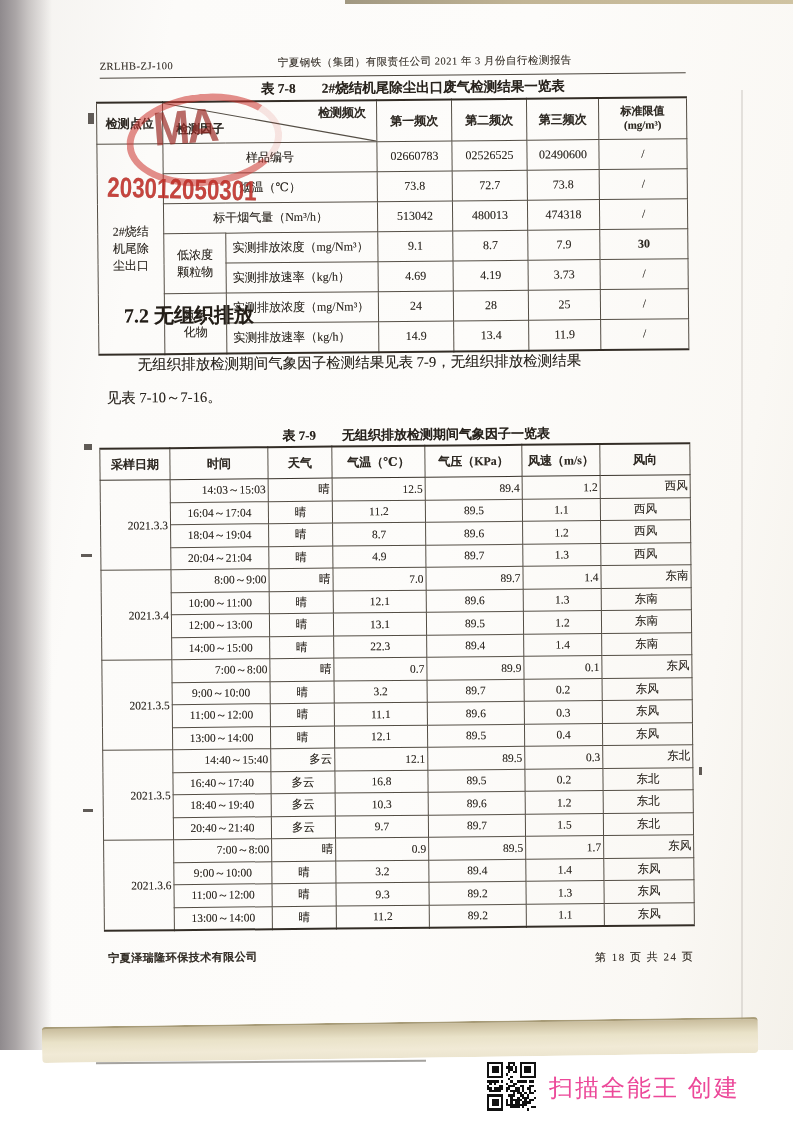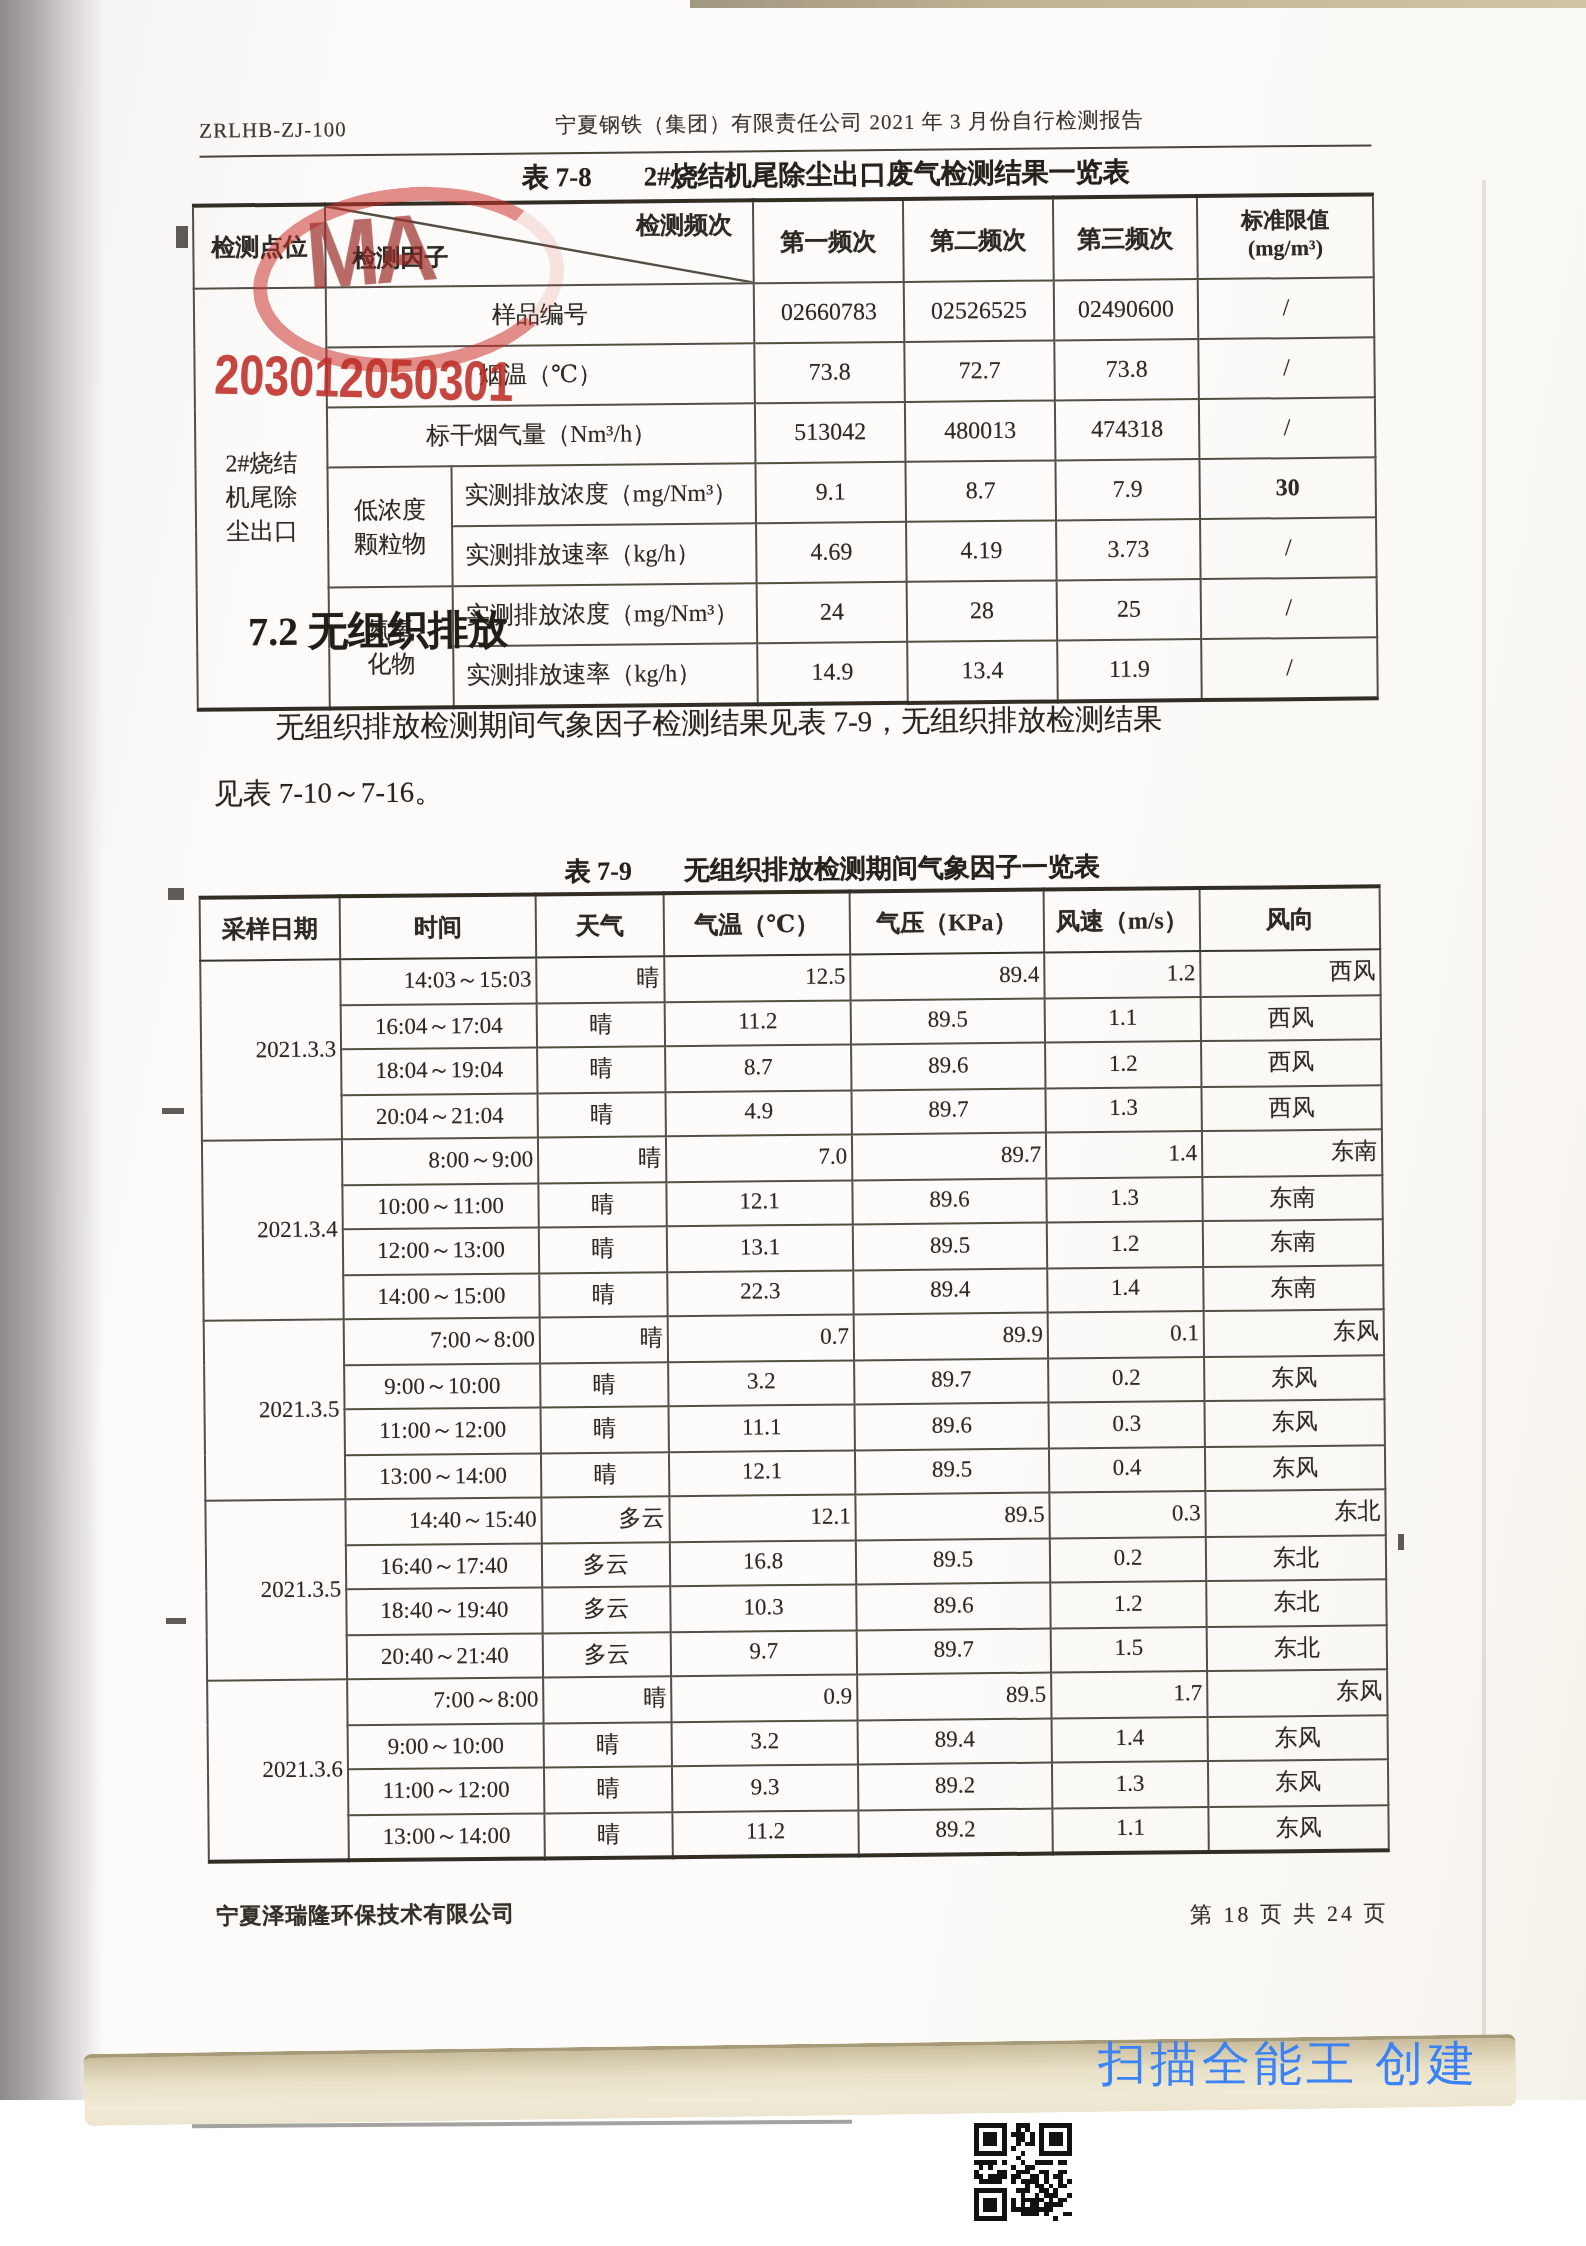--- a/index.html
+++ b/index.html
@@ -102,21 +102,21 @@
     transform:rotate(-0.8deg);
   }
   .bottom-line{
     position:absolute;left:96px;top:1061px;width:330px;height:2px;
     background:rgba(90,85,78,.55);transform:rotate(-0.4deg);
   }
   .artifact{position:absolute;background:#2c2620;opacity:.75;}
   .qr{position:absolute;left:487px;top:1061px;width:49px;height:50px;}
   .qr svg{width:100%;height:100%;}
   .scan-caption{
-    position:absolute;left:549px;top:1016px;font-size:24px;color:#3b82f6;
+    position:absolute;left:549px;top:1072px;font-size:24px;color:#ec4899;
     font-family:"Liberation Sans","DejaVu Sans",sans-serif;letter-spacing:2px;
   }
 </style>
 </head>
 <body>
 
 <div class="page">
   <div class="paper"></div>
   <div class="edge-left"></div>
   <div class="edge-top"></div>

